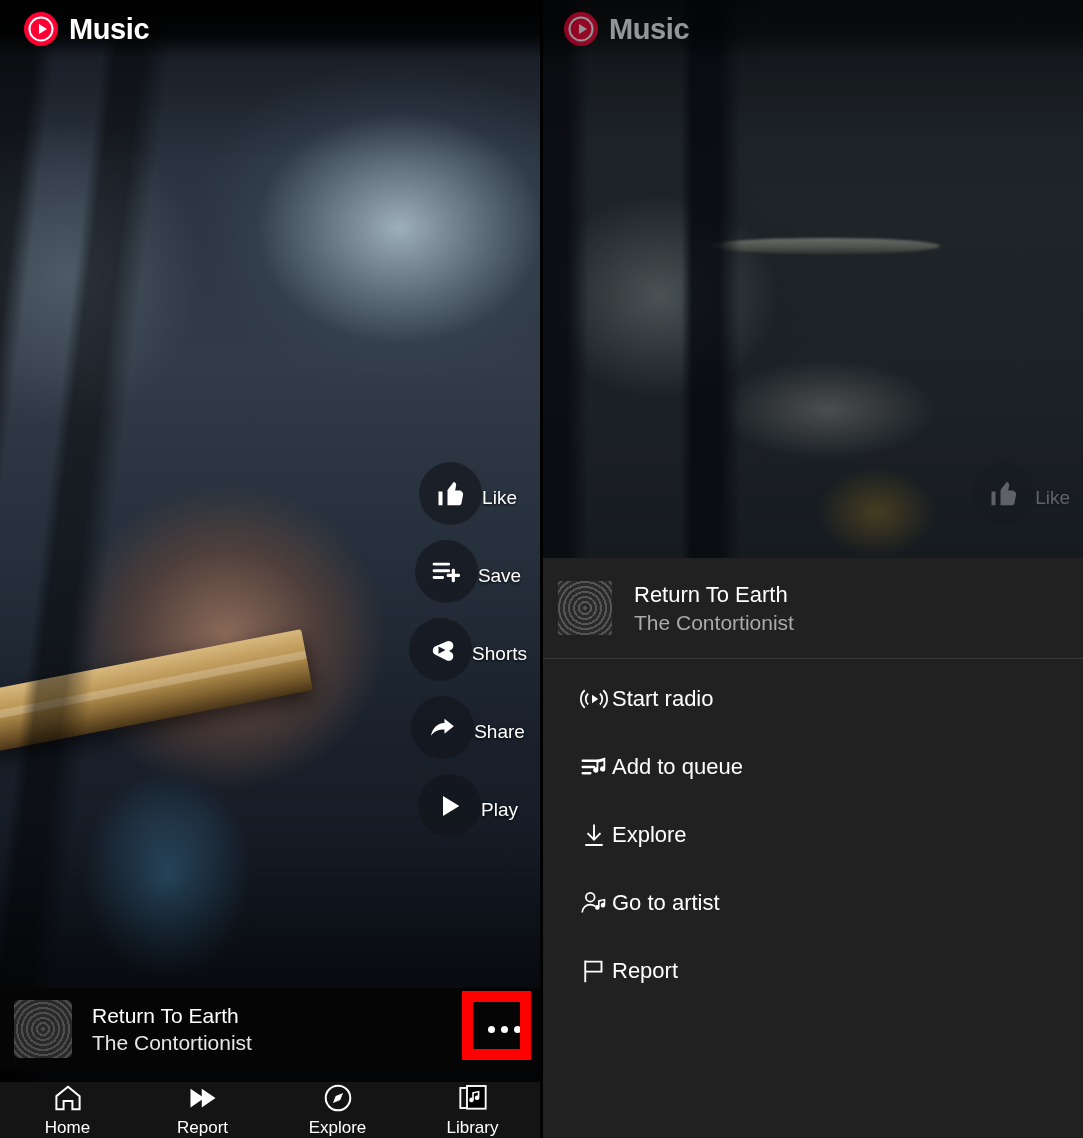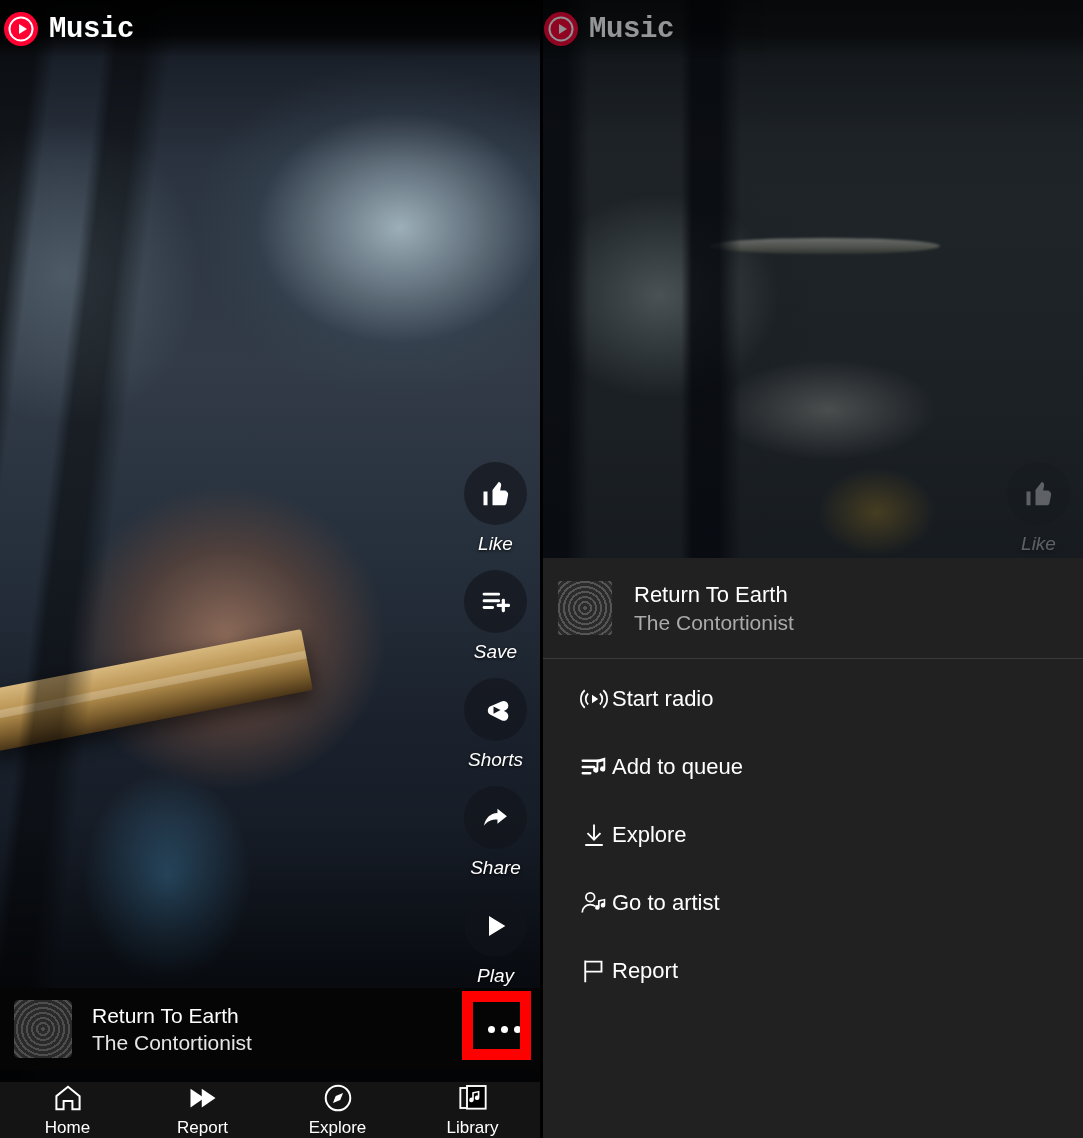--- a/index.html
+++ b/index.html
@@ -14,23 +14,22 @@
   
   .panel { position:relative; height:1138px; overflow:hidden; background:#000; }
   .panel-left  { width:540px; }
   .panel-right { width:543px; }
   .gap { position:absolute; left:540px; top:0; width:3px; height:1138px; background:#000; z-index:60; }
 
   
   .yt-header {
     position:absolute; top:0; left:0; right:0; height:58px;
     display:flex; align-items:center; gap:11px;
-    padding-left:4px; z-index:30;
+    padding-left:24px; z-index:30;
     background:linear-gradient(180deg,rgba(0,0,0,.96) 0%,rgba(0,0,0,.82) 60%,rgba(0,0,0,0) 100%);
-    font-family:Liberation Mono, monospace;
   }
   .yt-logo { width:34px; height:34px; border-radius:50%; background:#ff0033; position:relative; flex:none; }
   .yt-logo::before{
     content:""; position:absolute; left:50%; top:50%; transform:translate(-50%,-50%);
     width:21px; height:21px; border-radius:50%; border:2.6px solid #fff;
   }
   .yt-logo::after{
     content:""; position:absolute; left:calc(50% + 1.5px); top:50%;
     transform:translate(-50%,-50%);
     border-left:8px solid #fff; border-top:5px solid transparent; border-bottom:5px solid transparent;
@@ -87,21 +86,21 @@
     background:linear-gradient(180deg,#cfd4cd,#9aa096 55%,#5d6159);
     border-radius:50%;
     filter:blur(1px);
     opacity:.9;
   }
   
   .right-scrim { position:absolute; inset:0; background:rgba(0,0,0,.45); z-index:5; }
 
   
   .rail { position:absolute; right:13px; top:462px; z-index:25; display:flex; flex-direction:column; align-items:center; }
-  .rail-item { display:flex; flex-direction:column; align-items:center; margin-bottom:15px;font-style:italic; }
+  .rail-item { display:flex; flex-direction:row; align-items:center; margin-bottom:15px; }
   .rail-btn {
     width:63px; height:63px; border-radius:50%;
     background:rgba(18,20,26,.62);
     display:flex; align-items:center; justify-content:center;
   }
   .rail-label { color:#fff; font-size:19px; margin-top:8px; text-shadow:0 1px 3px rgba(0,0,0,.9); }
   .panel-right .rail { opacity:.30; }
   .rail svg { display:block; }
 
   

